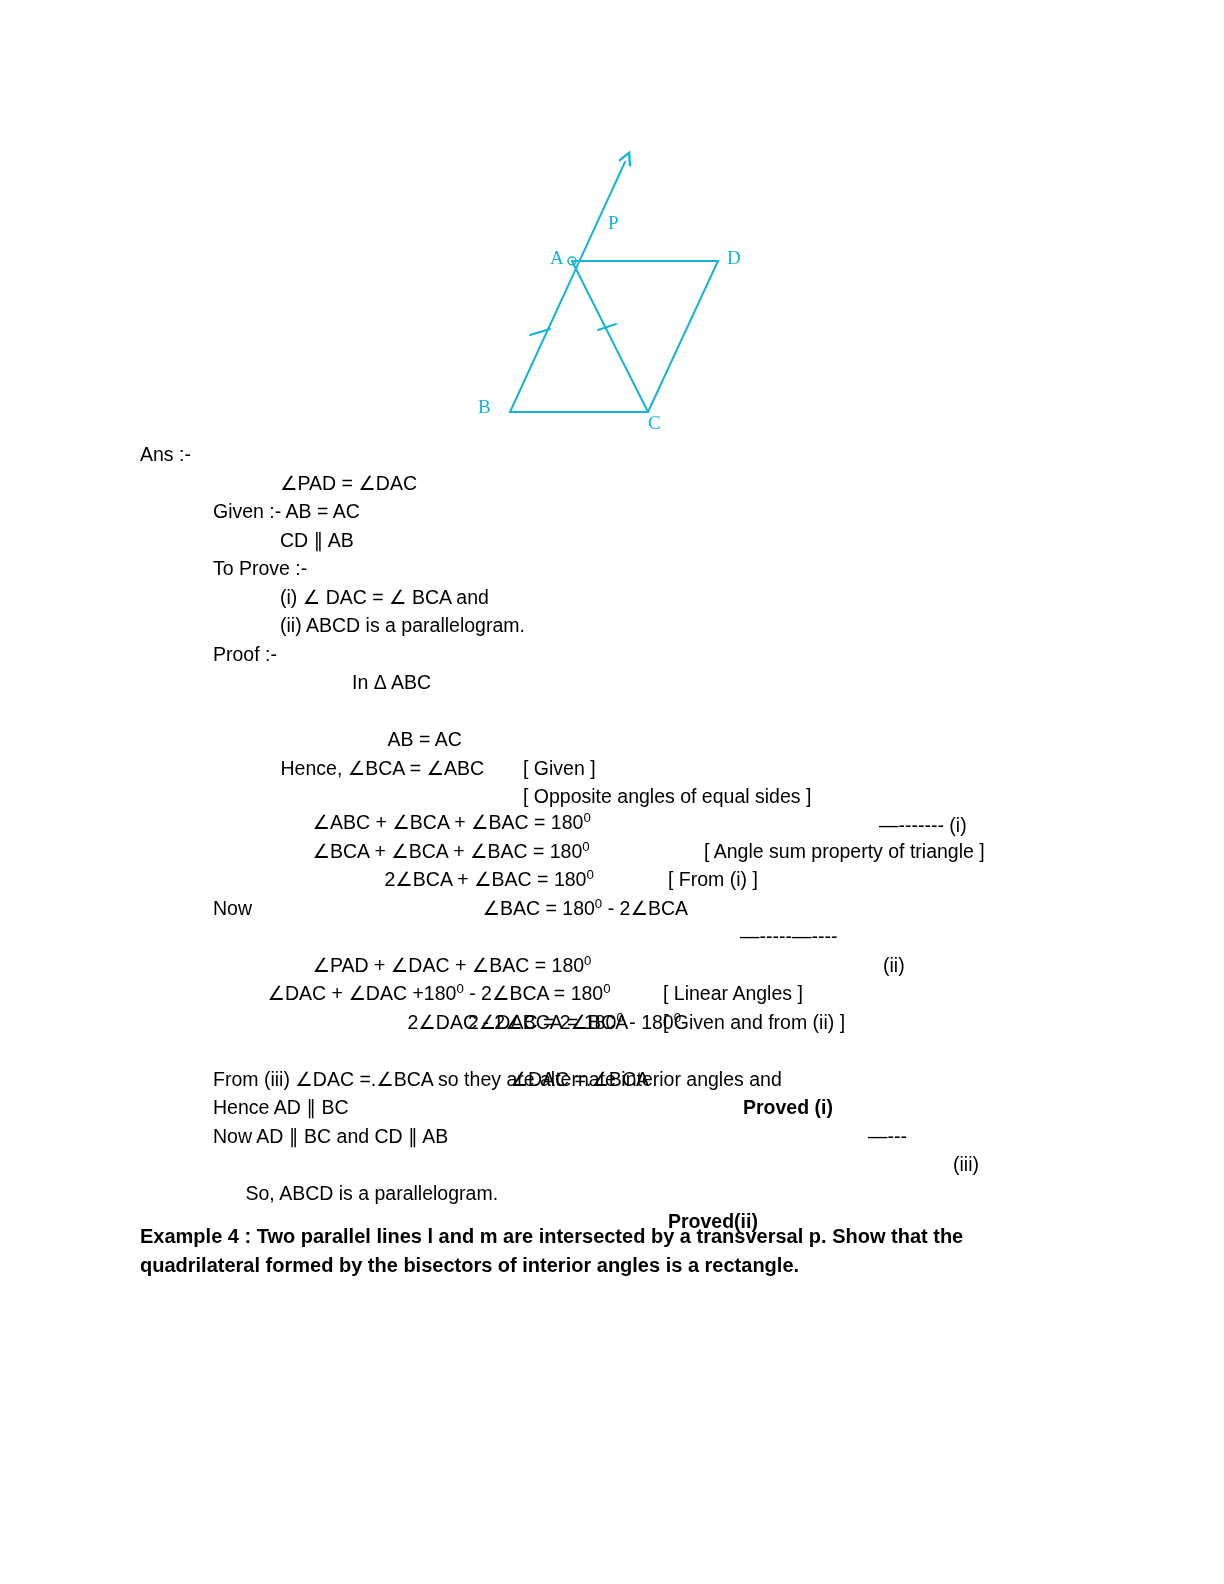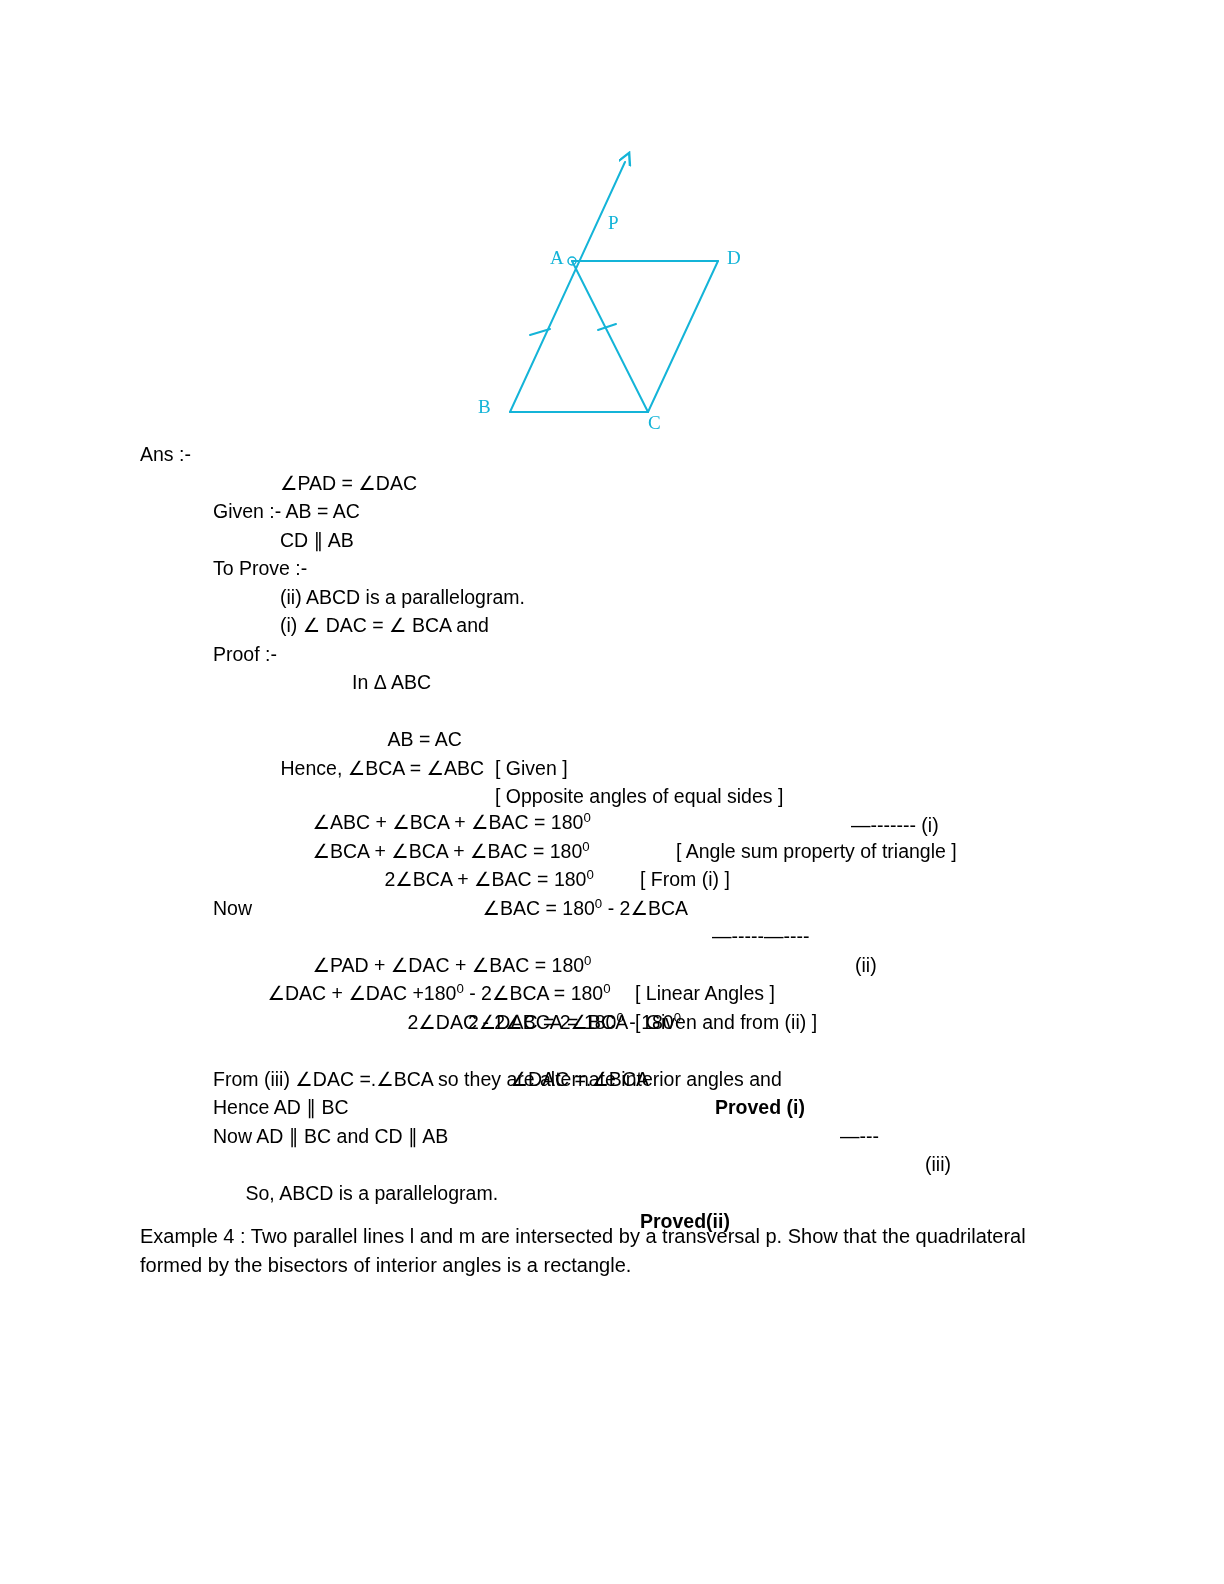--- a/index.html
+++ b/index.html
@@ -51,30 +51,31 @@
     height: 28.5px;
   }
   .ind-0 { padding-left: 140px; }
   .ind-1 { padding-left: 213px; }
   .ind-2 { padding-left: 280px; }
   .ind-4 { padding-left: 352px; }
   .ind-9 { padding-left: 468px; }
   .gap { height: 26px; }
   .col-tag {
     position: absolute;
+    margin-left: 28px;
   }
   .bold-underline {
     font-weight: bold;
   }
   .example {
     position: absolute;
     left: 140px;
     top: 1222px;
     width: 920px;
-    font-weight: normal;
+    font-weight: bold;
     font-size: 20px;
     line-height: 29px;
   }
   sup {
     font-size: 0.68em;
     vertical-align: super;
     line-height: 0;
   }
 </style>
 </head>
@@ -114,22 +115,22 @@
     </svg>
   </div>
 
   <div class="body-text">
 
     <div class="line ind-0">Ans :-</div>
     <div class="line ind-2">∠PAD = ∠DAC</div>
     <div class="line ind-1">Given :- AB = AC</div>
     <div class="line ind-2">CD ∥ AB</div>
     <div class="line ind-1">To Prove :-</div>
+    <div class="line ind-2">(i) ∠ DAC = ∠ BCA and</div>
     <div class="line ind-2">(ii) ABCD is a parallelogram.</div>
-    <div class="line ind-2">(i) ∠ DAC = ∠ BCA and</div>
     <div class="line ind-1">Proof :-</div>
 
     <div class="line ind-4">In Δ ABC</div>
 
     <div class="line">
       <span style="padding-left:355px">AB = AC</span>
       <span class="col-tag" style="left:495px">[ Given ]</span>
     </div>
 
     <div class="line">

